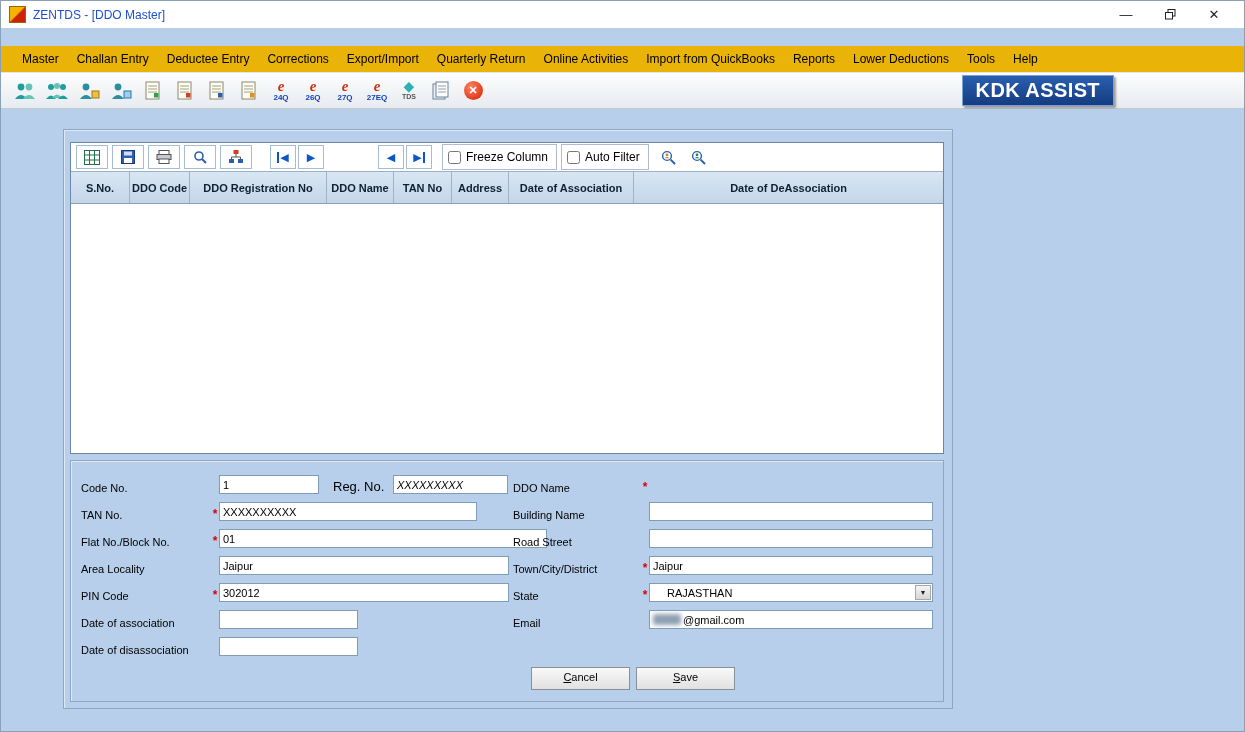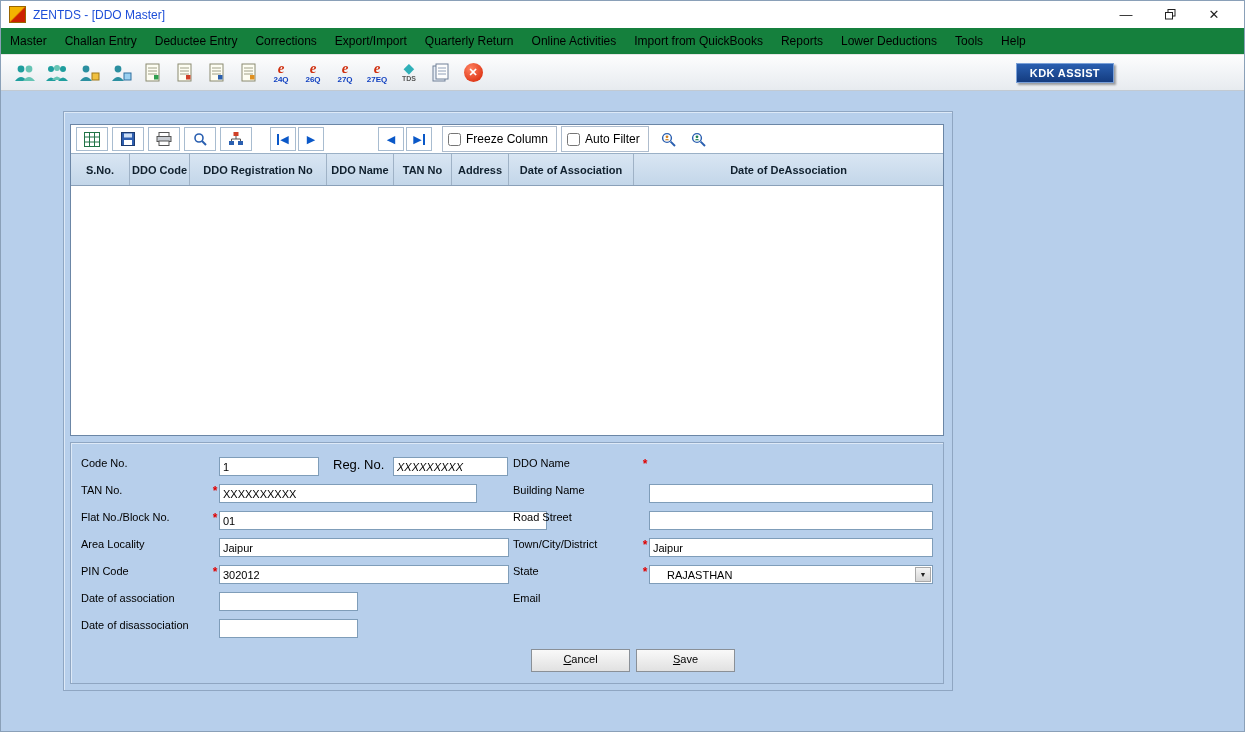--- a/index.html
+++ b/index.html
@@ -7,32 +7,32 @@
   .window{position:relative;width:1245px;height:732px;border:1px solid #8aa0b8;background:#b7cfeb;display:flex;flex-direction:column;box-sizing:border-box;}
 
   
   .titlebar{height:27px;background:#ffffff;display:flex;align-items:center;padding:0 8px;flex:0 0 auto;}
   .app-icon{width:15px;height:15px;margin-right:7px;background:linear-gradient(135deg,#f4b400 0 46%,#cc2200 54% 100%);border:1px solid #996600;}
   .title-text{font-size:12px;color:#1d4ed8;}
   .win-controls{margin-left:auto;display:flex;}
   .win-btn{width:44px;height:25px;display:flex;align-items:center;justify-content:center;font-size:13px;color:#222;cursor:pointer;}
 
   
-  .menubar{height:26px;background:#15803d;display:flex;align-items:center;padding:0 0;flex:0 0 auto;}
+  .menubar{height:26px;background:#eab308;display:flex;align-items:center;padding:0 12px;flex:0 0 auto;margin-top:18px;}
   .menu-item{padding:4px 9px;color:#000;cursor:pointer;white-space:nowrap;}
 
   
   .toolbar{height:35px;background:linear-gradient(#fdfdfe,#e7ebef);border-top:1px solid #e6e6e6;border-bottom:1px solid #c2cad2;display:flex;align-items:center;padding:0 10px;flex:0 0 auto;}
   .tb-icon{min-width:28px;height:30px;display:flex;flex-direction:column;align-items:center;justify-content:center;margin-right:4px;cursor:pointer;}
   .e-red{color:#d03010;font-weight:bold;font-size:15px;font-style:italic;line-height:13px;font-family:"Liberation Serif",serif;}
   .e-lbl{color:#1040c0;font-size:8px;font-weight:bold;line-height:9px;}
   .tds-diamond{color:#2fb0b8;font-size:14px;line-height:13px;}
   .tds-lbl{color:#555;font-size:7px;font-weight:bold;line-height:8px;}
   .exit-ic{width:19px;height:19px;border-radius:50%;background:radial-gradient(circle at 35% 30%,#ff8060,#d42000);color:#fff;font-size:11px;display:flex;align-items:center;justify-content:center;font-weight:bold;}
-  .kdk{margin-left:auto;margin-right:120px;background:linear-gradient(#2a5fb0,#143c80);color:#fff;font-weight:bold;font-size:11px;padding:3px 13px;border:1px solid #7aa0d8;box-shadow:2px 2px 2px rgba(0,0,0,.35);letter-spacing:.4px;cursor:pointer;}
+  .kdk{margin-left:auto;margin-right:120px;background:linear-gradient(#2a5fb0,#143c80);color:#fff;font-weight:bold;font-size:20px;padding:3px 13px;border:1px solid #7aa0d8;box-shadow:2px 2px 2px rgba(0,0,0,.35);letter-spacing:.4px;cursor:pointer;}
 
   
   .content{flex:1;position:relative;background:#b7cfeb;}
   .panel{position:absolute;left:62px;top:20px;width:888px;height:578px;border:1px solid #8fa6c2;box-shadow:inset 1px 1px 0 #dde9f7;background:#b7cfeb;}
 
   
   .gridbox{position:absolute;left:6px;top:12px;width:874px;height:312px;background:#fff;border:1px solid #6b86a6;display:flex;flex-direction:column;box-sizing:border-box;}
   .gtb{height:28px;border-bottom:1px solid #9ab0c6;display:flex;align-items:center;padding:0 5px;background:#fff;flex:0 0 auto;}
   .gtb-btn{width:30px;height:22px;border:1px solid #a8bcd0;background:#fff;display:flex;align-items:center;justify-content:center;margin-right:4px;cursor:pointer;}
   .nav-btn{width:24px;height:22px;border:1px solid #a8bcd0;background:#fff;display:flex;align-items:center;justify-content:center;margin-right:2px;color:#0a58c8;font-size:11px;cursor:pointer;}
@@ -43,21 +43,21 @@
   .gsearch{width:26px;height:22px;display:flex;align-items:center;justify-content:center;margin-left:4px;cursor:pointer;}
 
   .ghead{display:flex;height:31px;background:linear-gradient(#d9e6f3,#c3d6e9);border-bottom:1px solid #8aa0b8;flex:0 0 auto;font-weight:bold;font-size:11px;color:#10202e;}
   .ghead .cell{display:flex;align-items:center;justify-content:center;border-right:1px solid #9fb2c6;text-align:center;padding:0 2px;box-sizing:border-box;}
   .gbody{flex:1;background:#fff;}
 
   
   .formbox{position:absolute;left:6px;top:330px;width:874px;height:242px;border:1px solid #8fa6c2;box-shadow:inset 1px 1px 0 #dde9f7;box-sizing:border-box;}
   .fleft{position:absolute;left:10px;top:14px;}
   .fright{position:absolute;left:442px;top:14px;}
-  .frow{display:flex;align-items:flex-start;height:19px;margin-bottom:8px;}
+  .frow{display:flex;align-items:flex-end;height:19px;margin-bottom:8px;}
   .flabel{width:130px;font-size:11px;color:#000;}
   .flabel-r{width:128px;font-size:11px;color:#000;}
   .flabel-mid{width:52px;font-size:13px;color:#000;margin-left:14px;margin-right:8px;}
   .req{width:8px;color:#e00000;font-weight:bold;font-size:12px;text-align:center;}
   .tinput{height:19px;border:1px solid #7f9db9;font-family:"Liberation Sans",sans-serif;font-size:11px;padding:0 3px;background:#fff;box-sizing:border-box;}
   .combo{width:284px;height:19px;border:1px solid #7f9db9;background:#fff;display:flex;align-items:center;position:relative;font-size:11px;padding-left:17px;box-sizing:border-box;cursor:pointer;}
   .combo-arrow{position:absolute;right:1px;top:1px;bottom:1px;width:16px;background:linear-gradient(#f5f5f5,#d6d6d6);border:1px solid #a8a8a8;display:flex;align-items:center;justify-content:center;font-size:7px;color:#222;box-sizing:border-box;}
   .emailbox{width:284px;height:19px;border:1px solid #7f9db9;background:#fff;display:flex;align-items:center;padding-left:3px;font-size:11px;box-sizing:border-box;}
   .redact{width:28px;height:11px;background:#8fa0b2;filter:blur(2px);margin-right:2px;border-radius:2px;}
   .btnrow{position:absolute;left:460px;top:206px;display:flex;}
@@ -363,20 +363,24 @@
             <span class="flabel-r">State</span>
             <span class="req">*</span>
             <div class="combo">
               <span>RAJASTHAN</span>
               <span class="combo-arrow">▼</span>
             </div>
           </div>
           <div class="frow">
             <span class="flabel-r">Email</span>
             <span class="req"></span>
+            <div class="emailbox">
+              <span class="redact"></span>
+              <span>@gmail.com</span>
+            </div>
           </div>
         </div>
 
         <div class="btnrow">
           <div class="btn">Cancel</div>
           <div class="btn">Save</div>
         </div>
       </div>
 
     </div>

